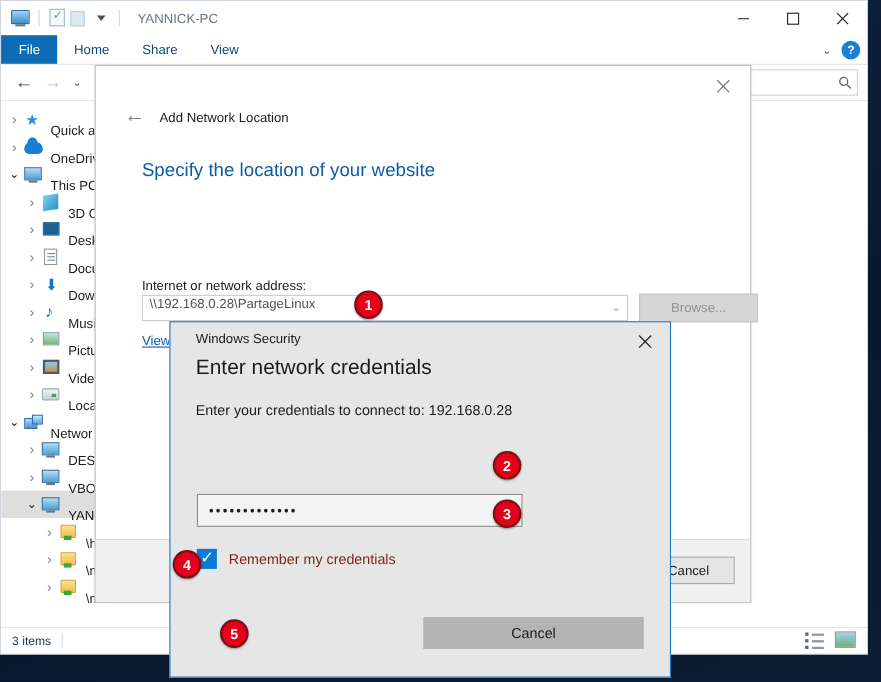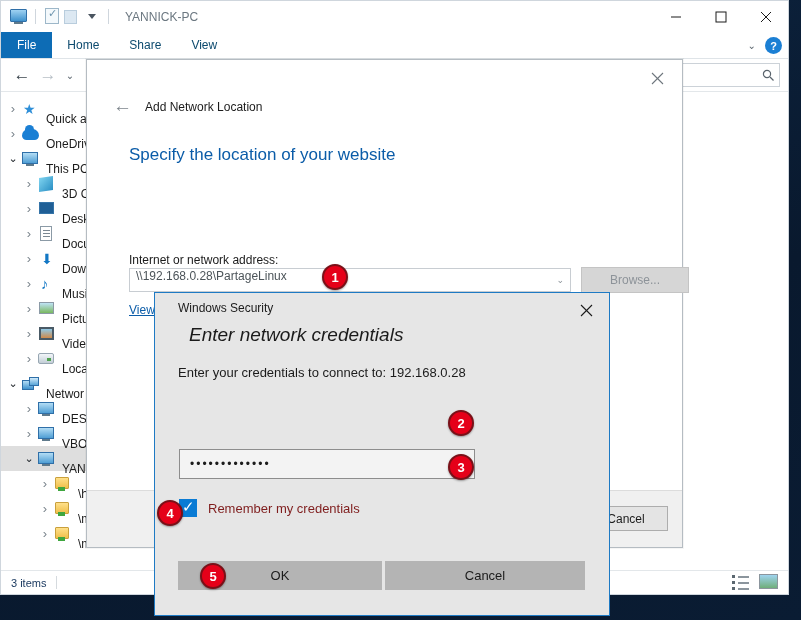--- a/index.html
+++ b/index.html
@@ -187,21 +187,21 @@
     display: flex; align-items: center; justify-content: center; }
 
   
   .dlg-sec {
     position: absolute; left: 154px; top: 292px; width: 456px; height: 324px;
     background: #e6e6e6; border: 1px solid #1e7ac4;
   }
   .sec-title { position: absolute; left: 23px; top: 8px; font-size: 12px; color: #1b1b1b; }
   .sec-close { position: absolute; right: 10px; top: 6px; width: 26px; height: 22px;
     display: flex; align-items: center; justify-content: center; }
-  .sec-head { position: absolute; left: 34px; top: 31px; font-size: 19px; color: #1b1b1b; font-style: italic; }
+  .sec-head { position: absolute; left: 23px; top: 31px; font-size: 19px; color: #1b1b1b; }
   .sec-prompt { position: absolute; left: 23px; top: 72px; font-size: 13px; color: #1b1b1b; }
   .sec-field {
     position: absolute; left: 24px; width: 296px; height: 30px;
     background: #f3f3f3; border: 1px solid #8d8d8d;
     display: flex; align-items: center; padding: 0 10px; font-size: 13px; color: #1b1b1b;
   }
   .sec-field.user { top: 114px; }
   .sec-field.pass { top: 156px; letter-spacing: 2px; font-size: 12px; }
   .sec-check { position: absolute; left: 24px; top: 206px; display: flex;
     align-items: center; gap: 11px; }
@@ -481,21 +481,20 @@
     <div class="sec-prompt">Enter your credentials to connect to: 192.168.0.28</div>
     <div class="sec-field pass">
       <span>•••••••••••••</span>
     </div>
     <div class="sec-check">
       <span class="cbox"></span>
       <span class="txt">Remember my credentials</span>
     </div>
   </div>
 
-  <div class="sec-btn" style="left:178px; width:204px;">OK</div>
   <div class="sec-btn" style="left:385px; width:200px;">Cancel</div>
 
   <div id="badges">
       <div class="badge" style="left: 322px; top: 264px;">1</div>
       <div class="badge" style="left: 448px; top: 410px;">2</div>
       <div class="badge" style="left: 448px; top: 454px;">3</div>
       <div class="badge" style="left: 157px; top: 500px;">4</div>
       <div class="badge" style="left: 200px; top: 563px;">5</div>
     </div>
 </div>

